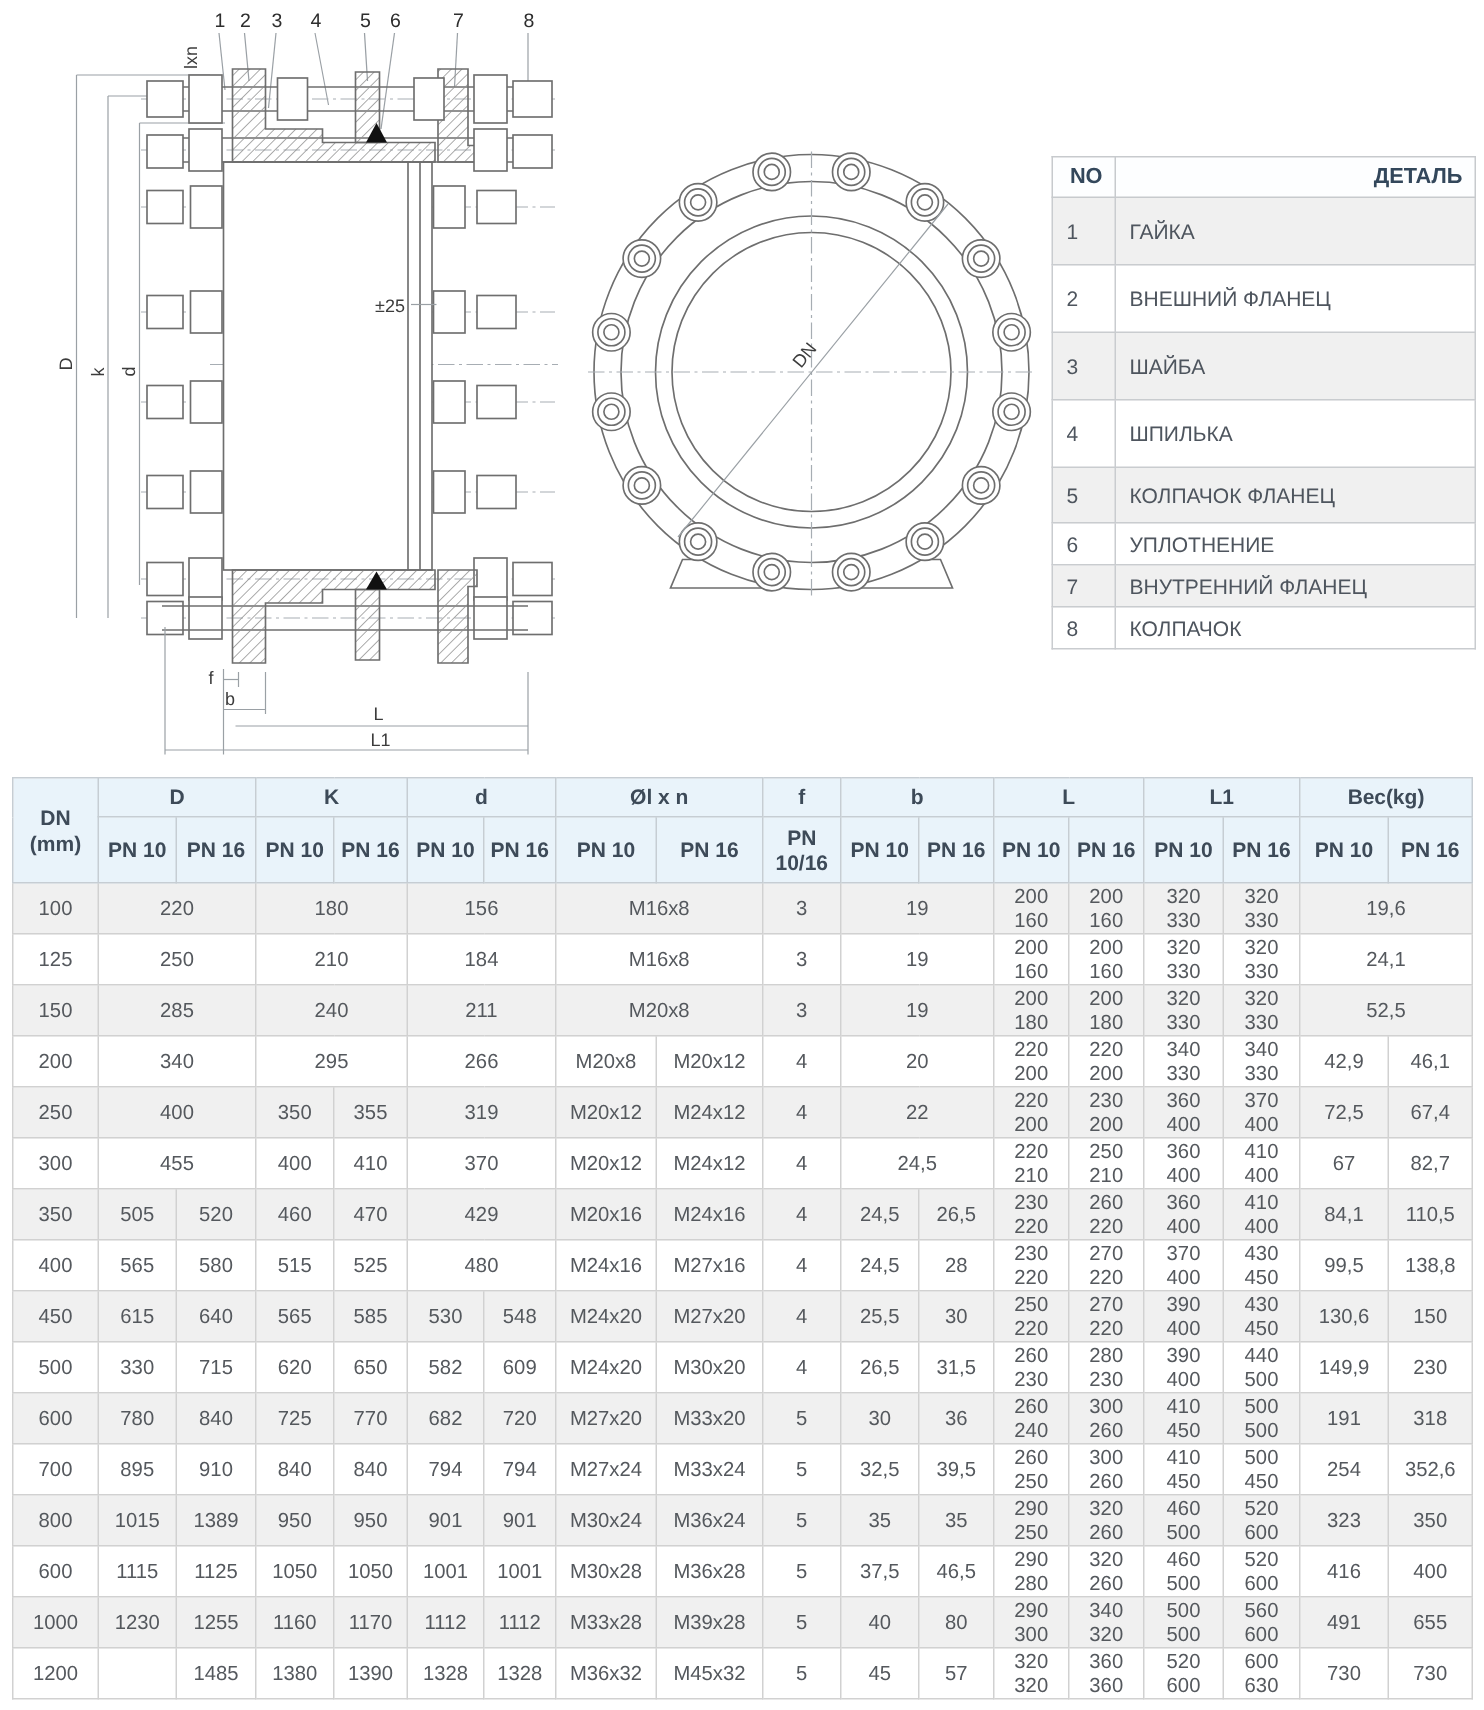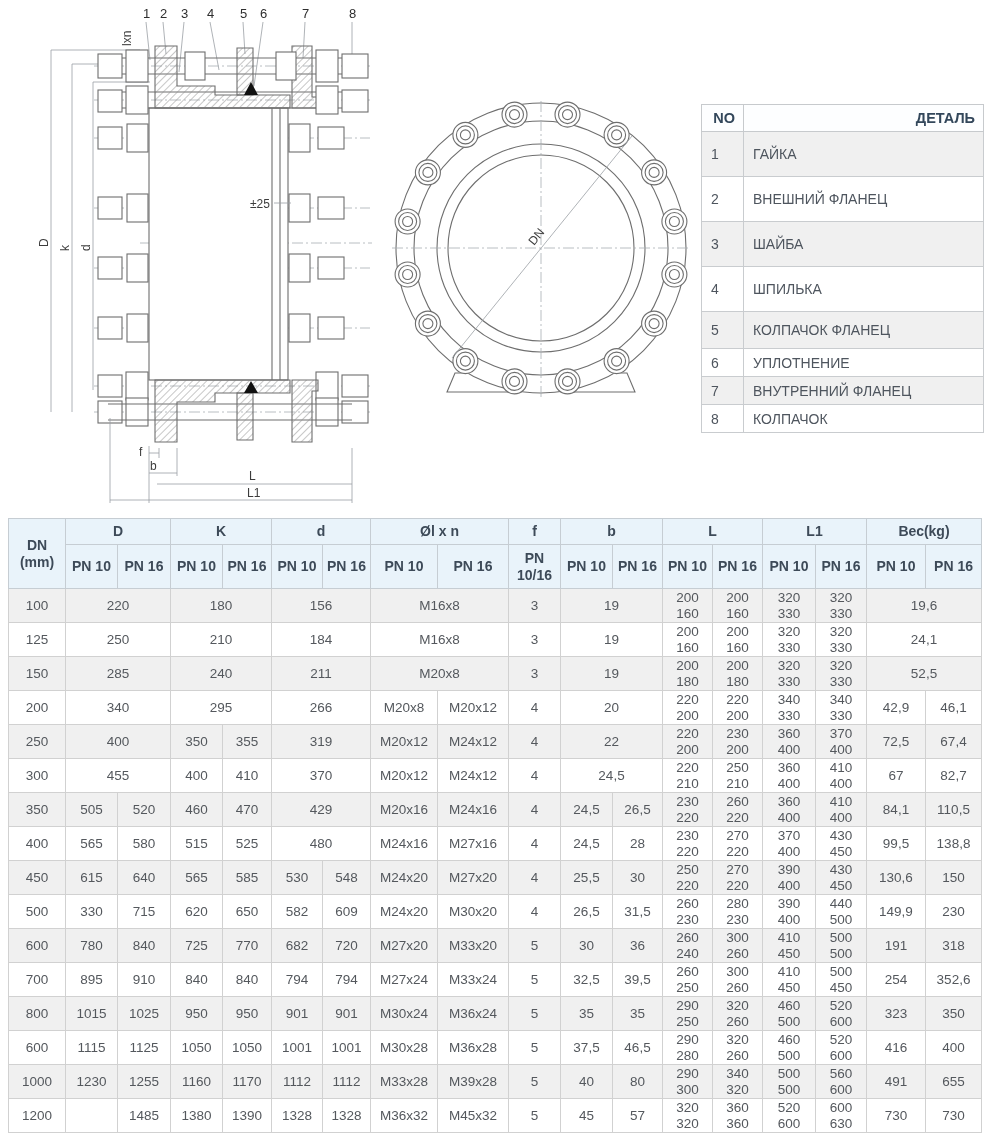--- a/index.html
+++ b/index.html
@@ -612,21 +612,21 @@
         <td>410
 450</td>
         <td>500
 450</td>
         <td>254</td>
         <td>352,6</td>
       </tr>
       <tr>
         <td>800</td>
         <td>1015</td>
-        <td>1025</td>
+        <td>1389</td>
         <td>950</td>
         <td>950</td>
         <td>901</td>
         <td>901</td>
         <td>M30x24</td>
         <td>M36x24</td>
         <td>5</td>
         <td>35</td>
         <td>35</td>
         <td>290

